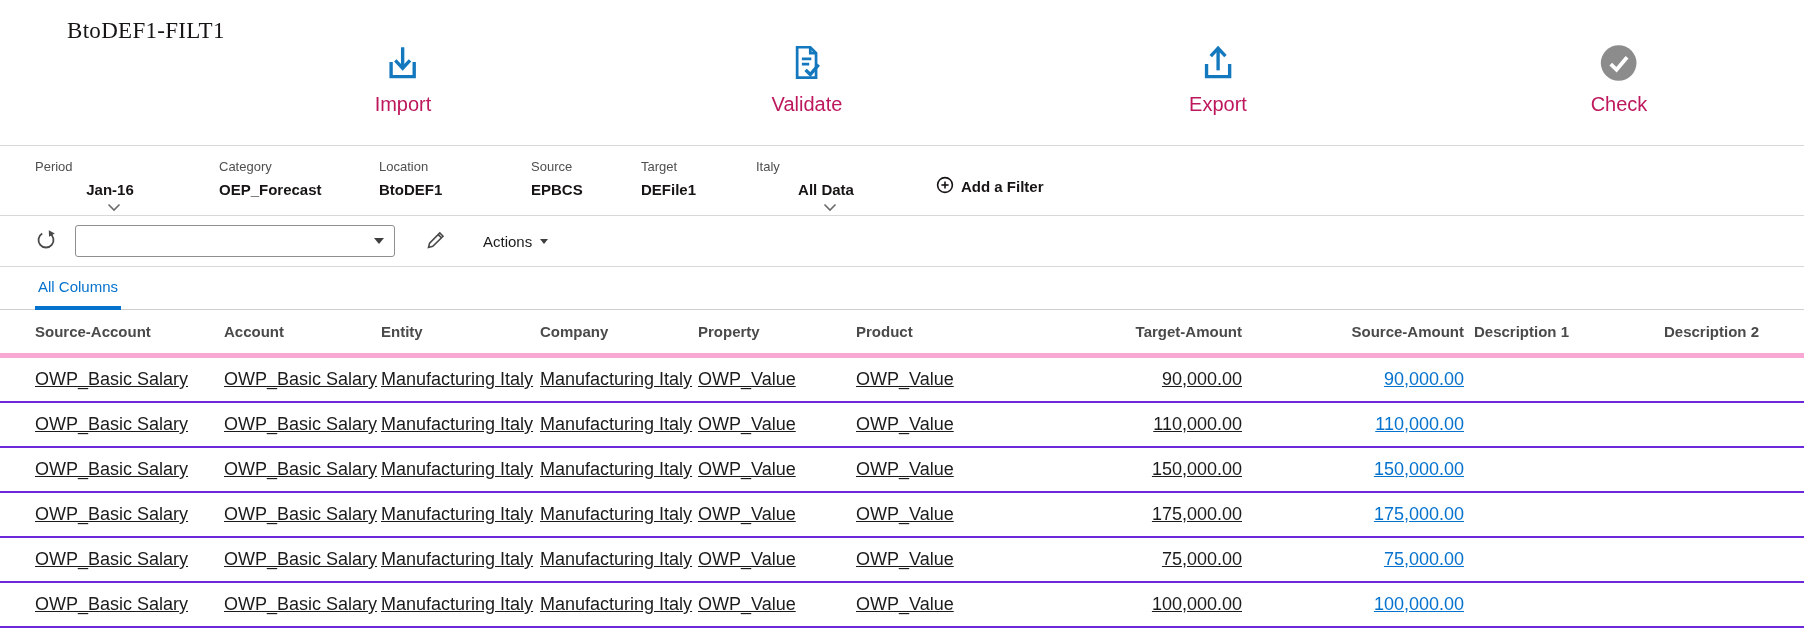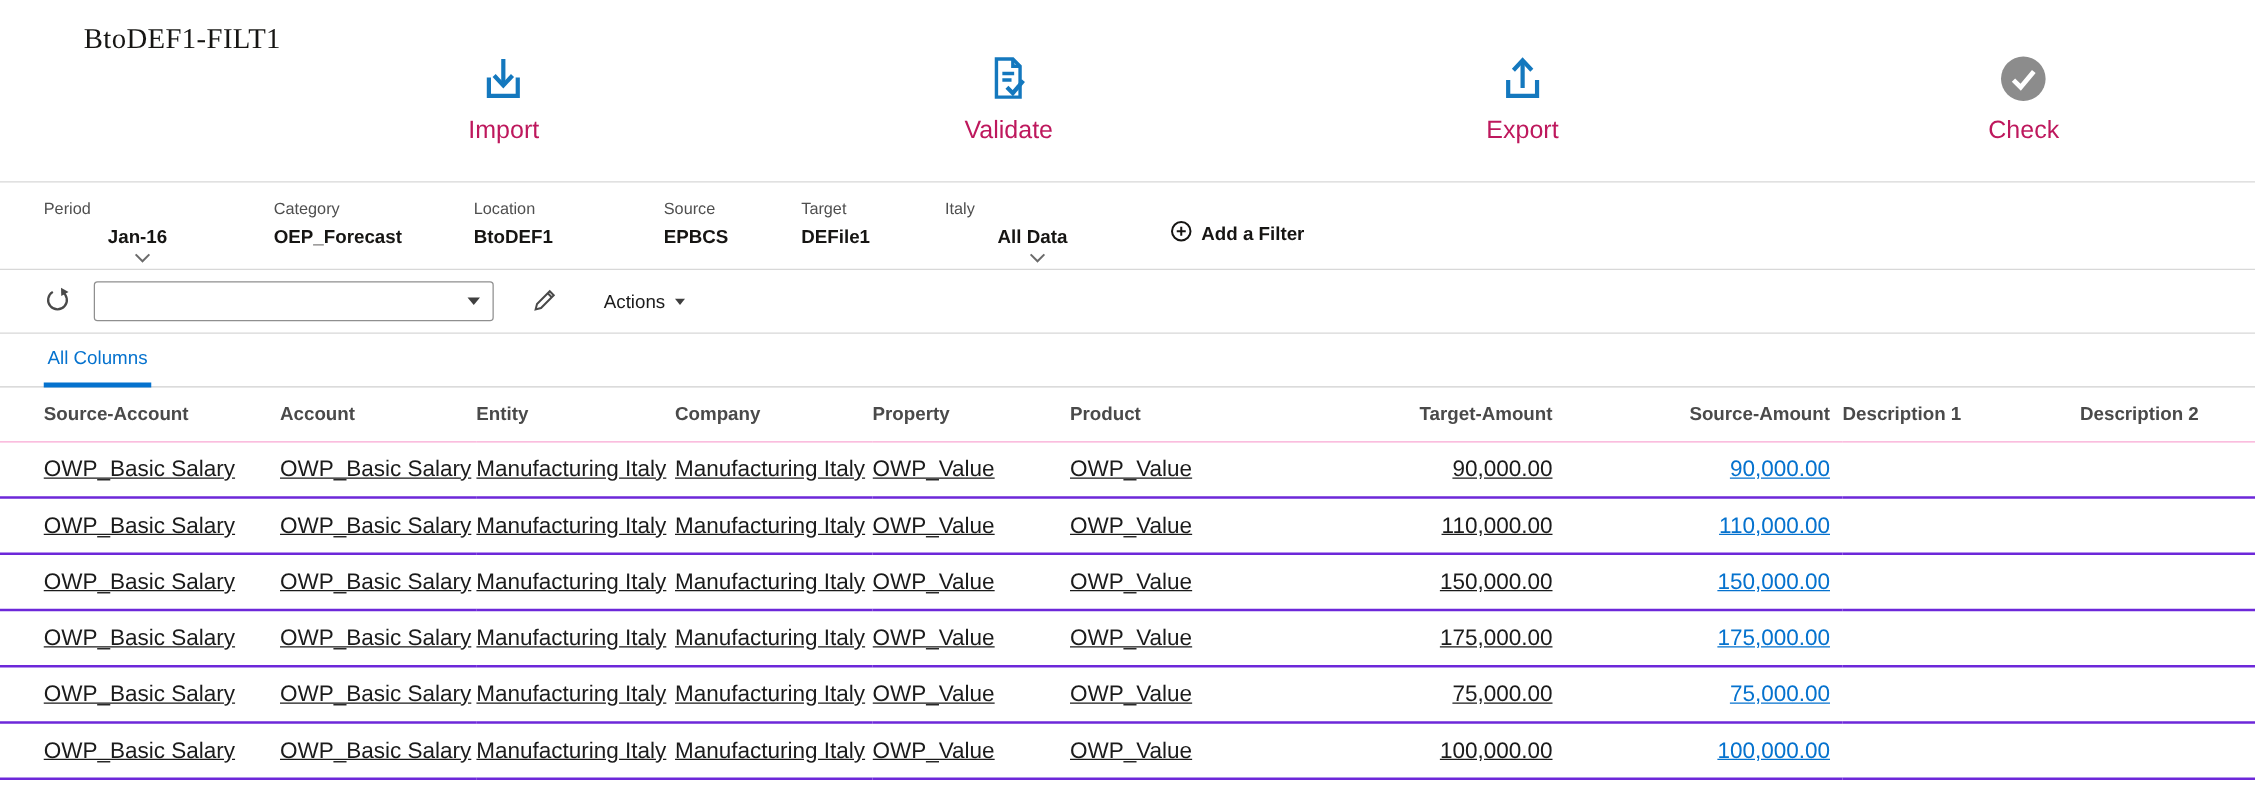--- a/index.html
+++ b/index.html
@@ -79,21 +79,21 @@
   .tab {
     color:var(--accent-blue); font-size:15px; padding:0 3px 11px; margin-bottom:-1px;
     border-bottom:4px solid var(--accent-blue); background:none; border-top:none; border-left:none; border-right:none;
     cursor:pointer; font-family:inherit;
   }
 
   
   table { width:100%; border-collapse:collapse; table-layout:fixed; }
   thead th {
     font-size:15px; font-weight:700; color:#4a4a4a; text-align:left;
-    padding:13px 10px 13px 0; border-bottom:1px solid #f9a8d4; white-space:nowrap; overflow:hidden;
+    padding:13px 10px 13px 0; border-bottom:5px solid #f9a8d4; white-space:nowrap; overflow:hidden;
   }
   tbody td {
     font-size:18px; color:#1b1b1b;
     padding:11px 10px 11px 0; border-bottom:2px solid #6d28d9; white-space:nowrap; overflow:hidden;text-decoration:underline;
   }
   th:first-child, td:first-child { padding-left:35px; }
   .al-right { text-align:right; }
   .link { color:var(--link-blue); cursor:pointer; }
 </style>
 </head>

